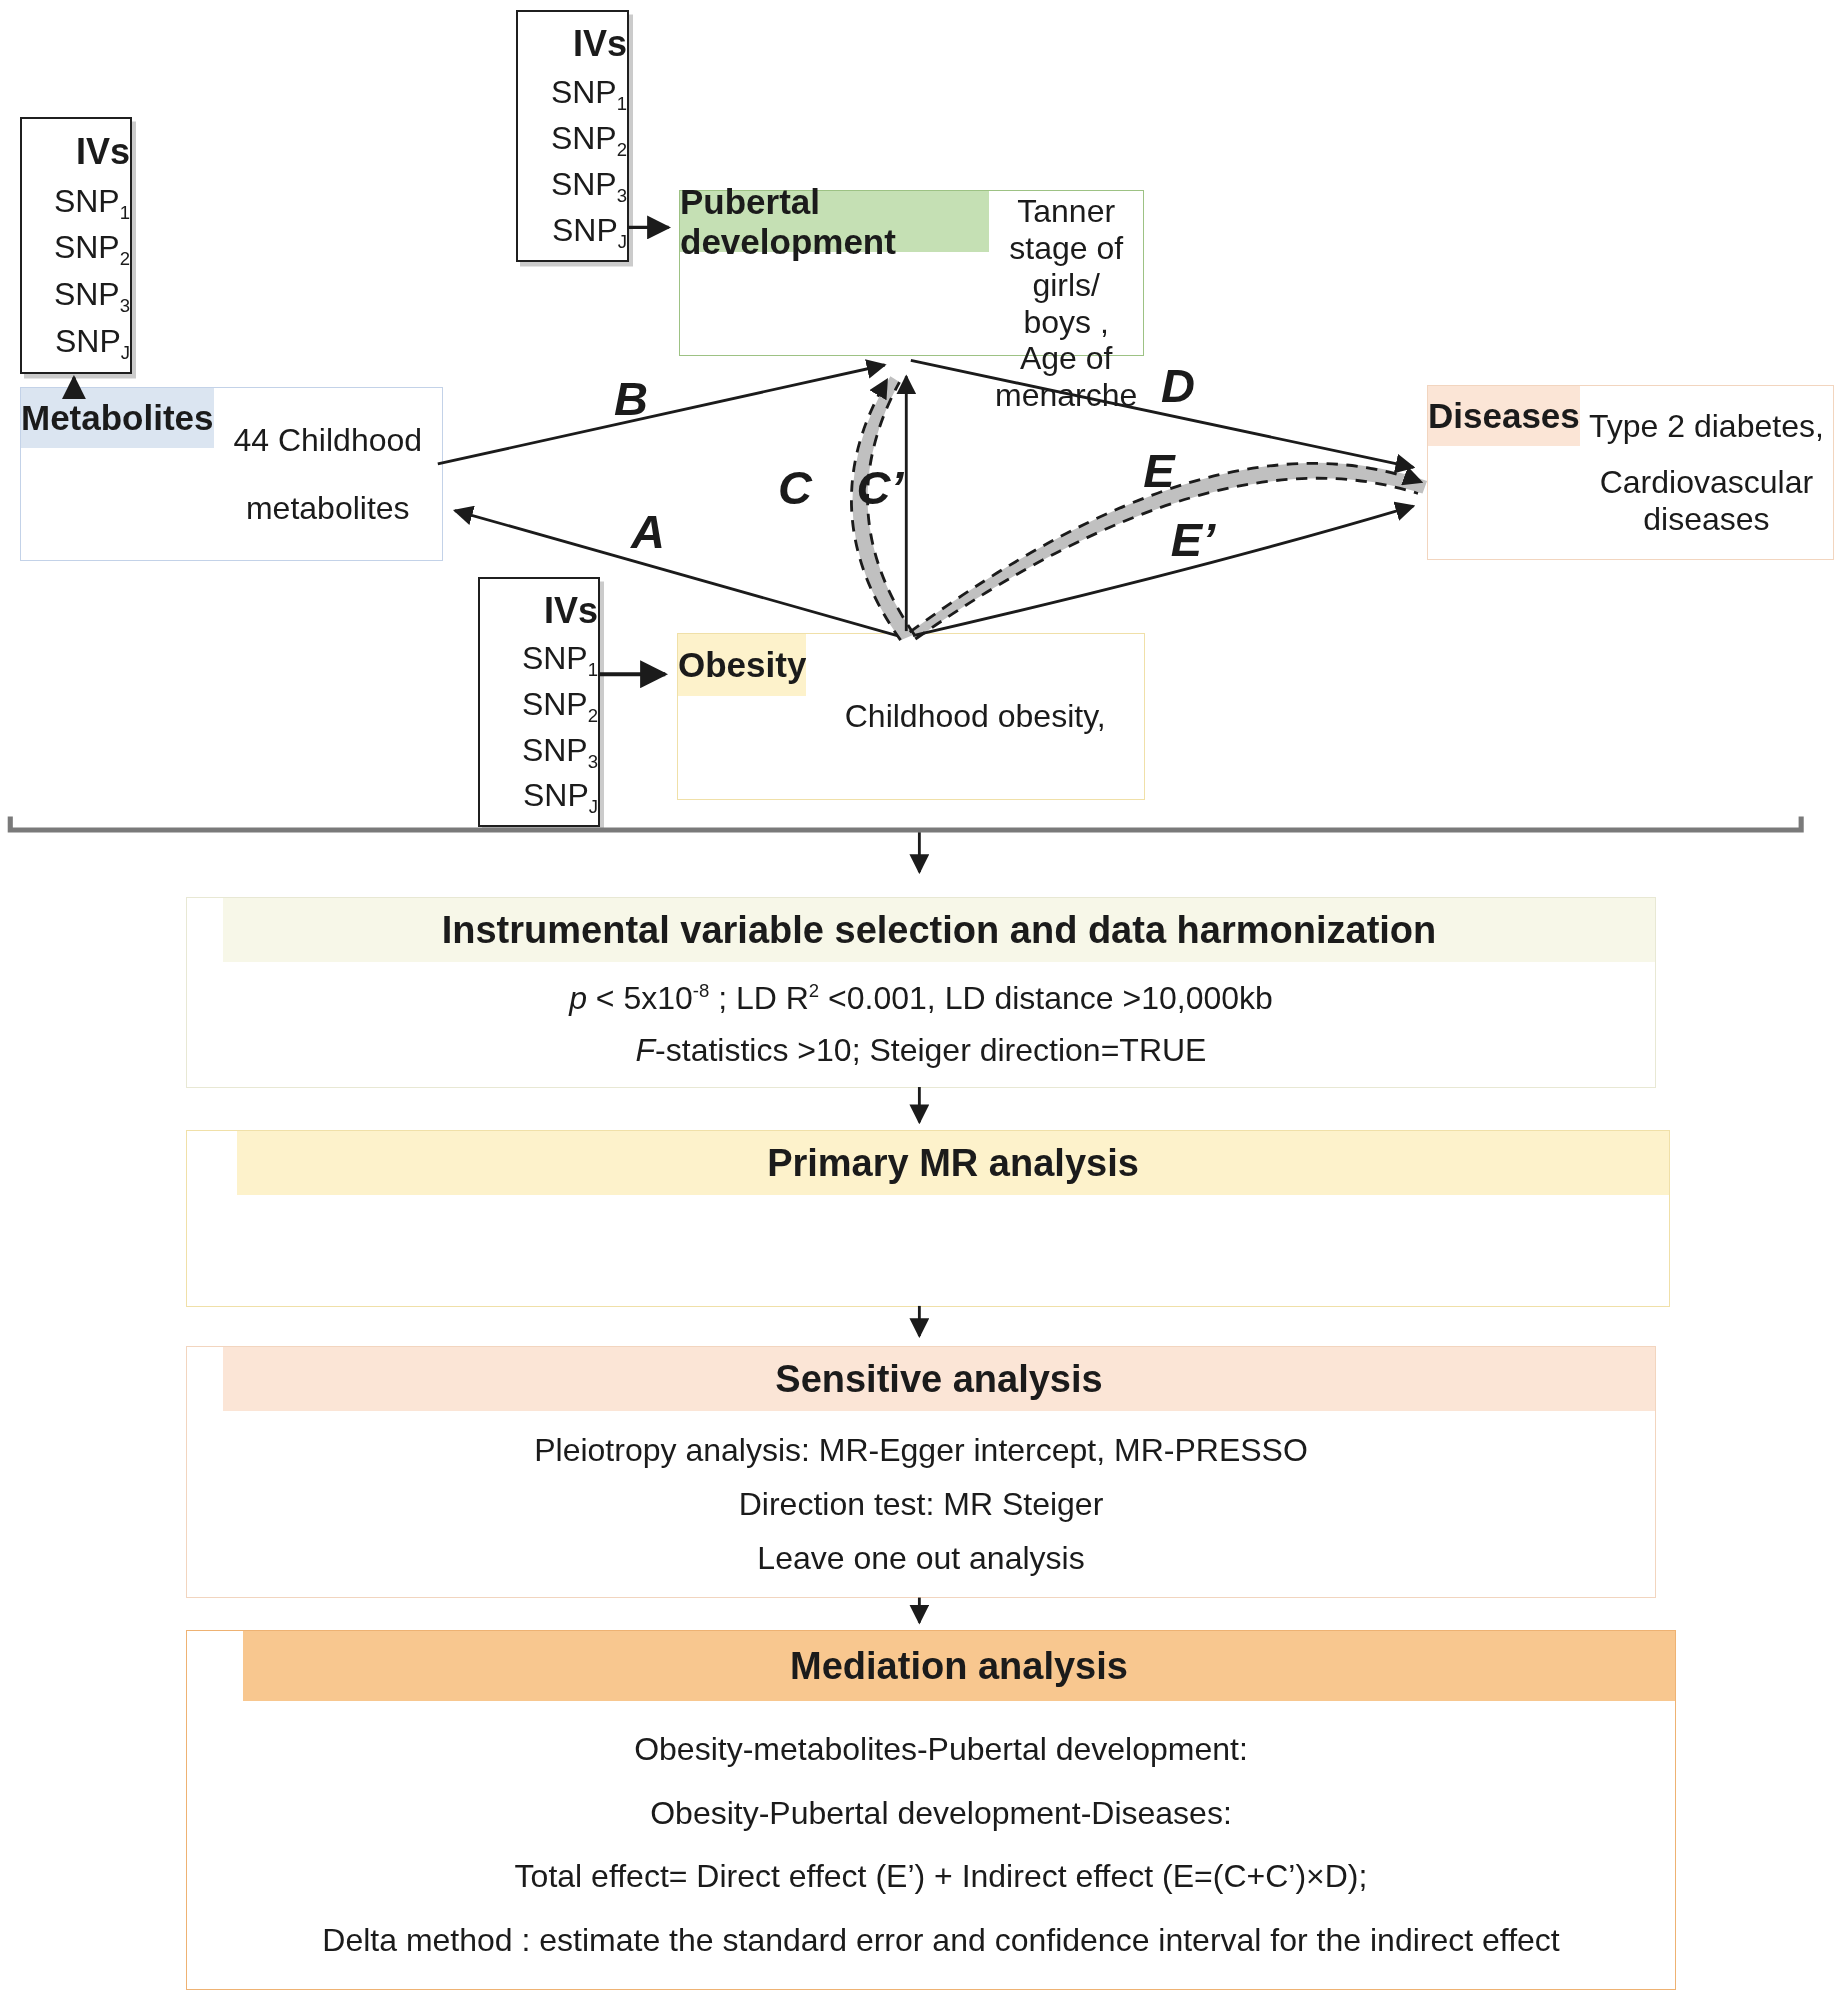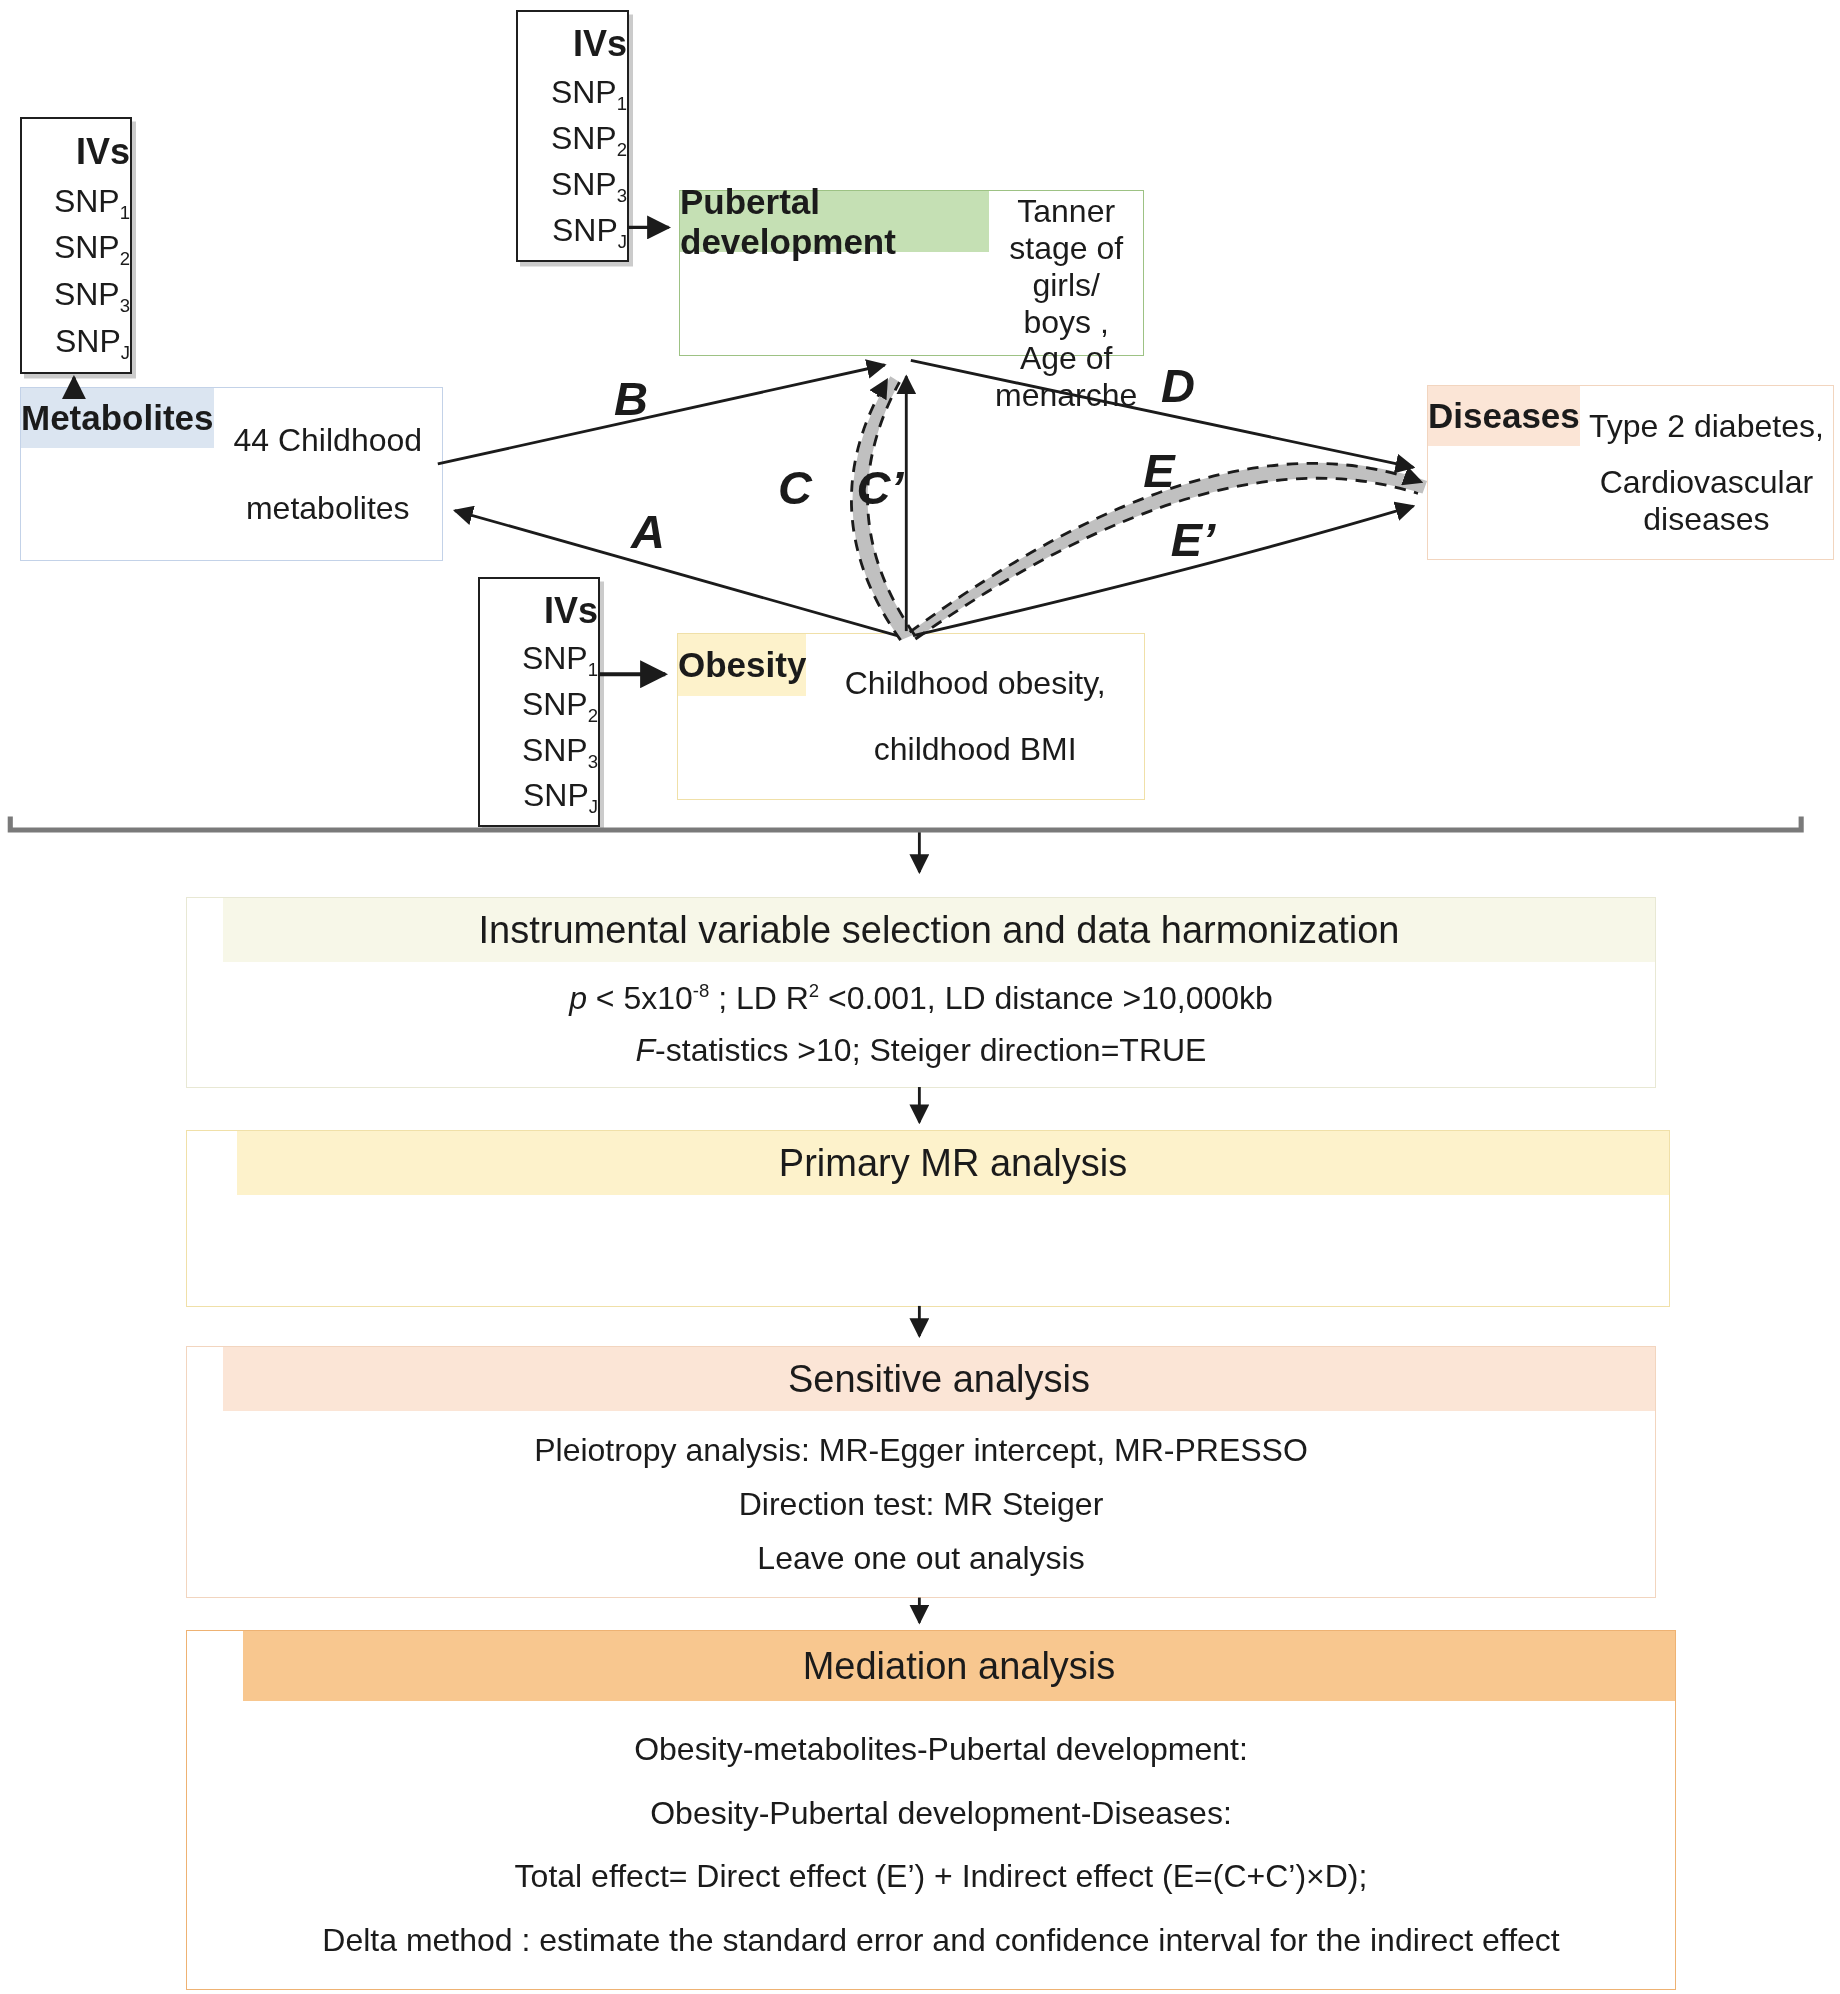--- a/index.html
+++ b/index.html
@@ -19,21 +19,21 @@
   .p-head{display:flex;align-items:center;justify-content:center;font-weight:bold;font-size:35px;}
   .p-body{flex:1;background:#fff;display:flex;flex-direction:column;justify-content:space-evenly;
           text-align:center;font-size:32px;line-height:1.15;padding:2.3px 5.7px;}
   .green  {border:1.7px solid #9dc284;}  .green  .p-head{background:#c5e0b4;}
   .blue   {border:1.7px solid #c3d2e8;}  .blue   .p-head{background:#dbe5f1;}
   .peach  {border:1.7px solid #f2d5bf;}  .peach  .p-head{background:#fbe5d6;}
   .yellow {border:1.7px solid #f0e0a8;}  .yellow .p-head{background:#fdf2cb;}
 
   
   .flowbox{position:absolute;left:186px;width:1468px;display:flex;flex-direction:column;z-index:2;background:#fff;}
-  .f-head{display:flex;align-items:center;justify-content:center;font-weight:normal;font-size:38px;margin-left:36px;}
+  .f-head{display:flex;align-items:center;justify-content:center;font-weight:bold;font-size:38px;margin-left:36px;}
   .f-body{flex:1;background:#fff;display:flex;flex-direction:column;justify-content:space-evenly;
           text-align:center;font-size:32px;line-height:1.15;padding:3.4px 23px;}
   .ivory  {border:1.7px solid #e8e8d4;}  .ivory  .f-head{background:#f7f7e8;}
   .fyellow{border:1.7px solid #f0e0a8;}  .fyellow.flowbox .f-head{background:#fdf2cb;}
   .fpeach {border:1.7px solid #f2d5bf;}  .fpeach .f-head{background:#fbe5d6;}
   .forange{border:1.7px solid #eeb273;padding-left:20px;}  .forange .f-head{background:#f8c78f;}
 
   
   .lbl{position:absolute;z-index:4;font-weight:bold;font-style:italic;font-size:47px;
        transform:translate(-50%,-50%);line-height:1;}
@@ -125,21 +125,20 @@
     <div class="p-body">
       <div>Type 2 diabetes,</div>
       <div>Cardiovascular diseases</div>
     </div>
   </div>
 
   <div class="panel yellow" style="left:677px;top:633px;width:466px;height:165px;">
     <div class="p-head" style="height:62px;">Obesity</div>
     <div class="p-body">
       <div>Childhood obesity,</div>
-      <div>childhood BMI</div>
     </div>
   </div>
 
   <div class="lbl" style="left:631px;top:398px;">B</div>
   <div class="lbl" style="left:648px;top:531px;">A</div>
   <div class="lbl" style="left:795px;top:487px;">C</div>
   <div class="lbl" style="left:880px;top:487px;">C’</div>
   <div class="lbl" style="left:1178px;top:385px;">D</div>
   <div class="lbl" style="left:1159px;top:470px;">E</div>
   <div class="lbl" style="left:1193px;top:539px;">E’</div>

